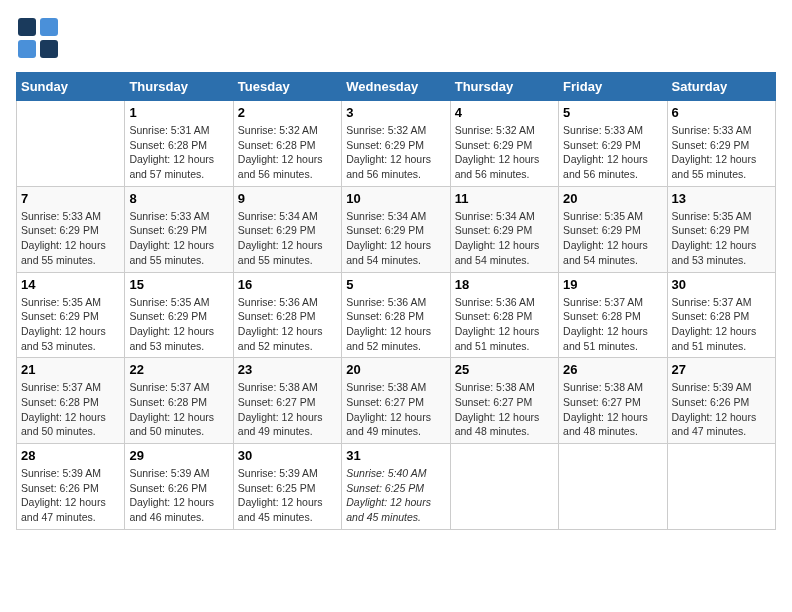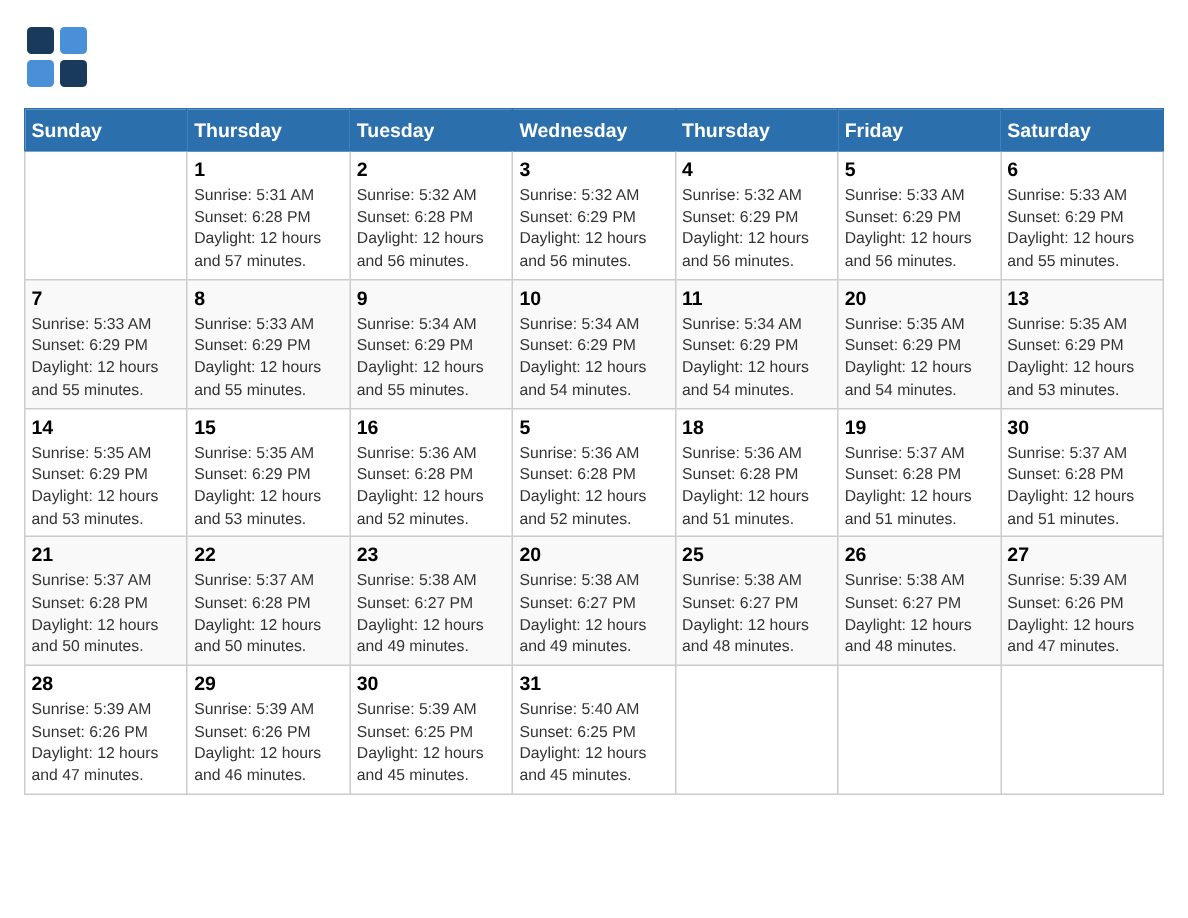--- a/index.html
+++ b/index.html
@@ -328,21 +328,21 @@
         </td>
         <td>
           <span class="day-num">30</span>
           <div class="day-info" style="white-space: pre-line;">Sunrise: 5:39 AM
 Sunset: 6:25 PM
 Daylight: 12 hours
 and 45 minutes.</div>
         </td>
         <td>
           <span class="day-num">31</span>
-          <div class="day-info" style="white-space: pre-line;">Sunrise: 5:40 AM
+          <div class="day-info" style="white-space: pre-line; font-style: italic;">Sunrise: 5:40 AM
 Sunset: 6:25 PM
 Daylight: 12 hours
 and 45 minutes.</div>
         </td>
         <td class="empty"></td>
         <td class="empty"></td>
         <td class="empty"></td>
       </tr>
     </tbody>
 </table>

